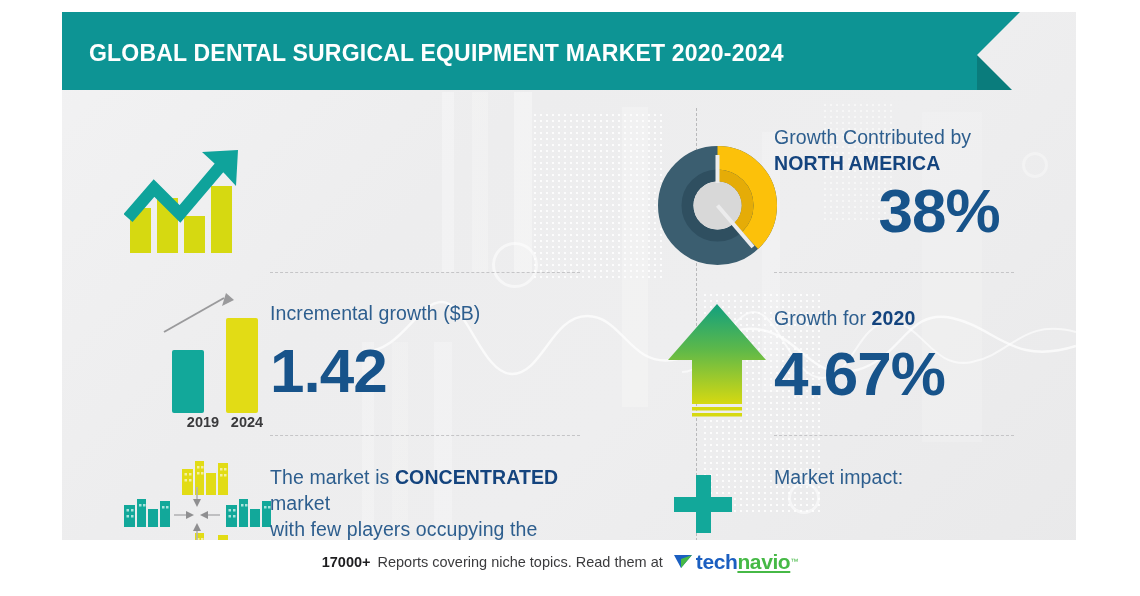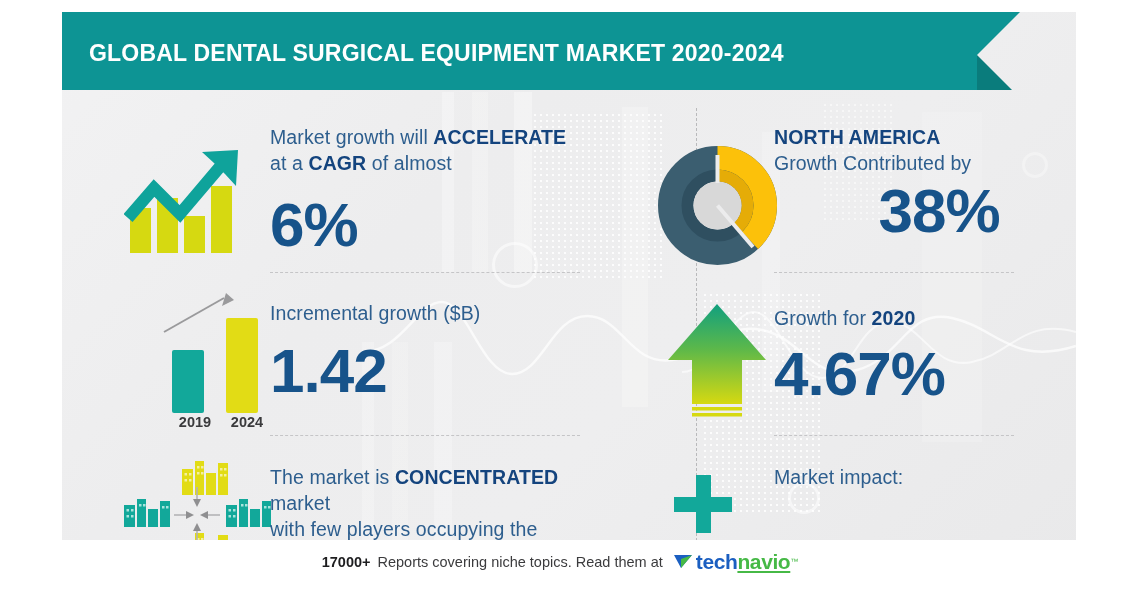--- a/index.html
+++ b/index.html
@@ -172,39 +172,30 @@
     <div class="icon-box" style="left:62px;top:124px;width:130px;height:125px;">
       <svg viewBox="0 0 130 125" width="130" height="125">
         <rect x="6" y="72" width="21" height="45" fill="#d6d911"></rect>
         <rect x="33" y="62" width="21" height="55" fill="#d6d911"></rect>
         <rect x="60" y="80" width="21" height="37" fill="#d6d911"></rect>
         <rect x="87" y="50" width="21" height="67" fill="#d6d911"></rect>
         <path d="M4 82 L30 52 L56 78 L100 26" stroke="#0fa39b" stroke-width="12" fill="none" stroke-linejoin="miter" stroke-linecap="butt"></path>
         <path d="M78 16 L114 14 L112 50 L101 38 L90 27 Z" fill="#0fa39b"></path>
       </svg>
     </div>
-    <div class="text-box" style="left:208px;top:112px;width:400px;">
-      <div class="lead">
-        <span>Market growth will </span><b>ACCELERATE</b>
-      </div>
-      <div class="lead">
-        <span>at a </span><b>CAGR</b><span> of almost</span>
-      </div>
-      <div class="bignum" style="font-size:62px;line-height:70px;margin-top:14px;">6%</div>
-    </div>
 
     <div class="icon-box" style="left:54px;top:278px;width:150px;height:140px;">
       <svg viewBox="0 0 150 140" width="150" height="140">
         <line x1="48" y1="42" x2="108" y2="8" stroke="#9a9a9c" stroke-width="2"></line>
         <path d="M110 3 L118 10 L106 16 Z" fill="#9a9a9c"></path>
         <rect x="56" y="60" width="32" height="63" rx="2" fill="#12a89a"></rect>
         <rect x="110" y="28" width="32" height="95" rx="2" fill="#e2dc15"></rect>
       </svg>
     </div>
-    <div class="text-box" style="left:112px;top:402px;width:42px;text-align:center;font-size:14.5px;color:#3a3a3c;font-weight:600;">2019</div>
+    <div class="text-box" style="left:120px;top:402px;width:42px;text-align:center;font-size:14.5px;color:#3a3a3c;font-weight:600;">2019</div>
     <div class="text-box" style="left:164px;top:402px;width:42px;text-align:center;font-size:14.5px;color:#3a3a3c;font-weight:600;">2024</div>
 
     <div class="text-box" style="left:208px;top:288px;width:400px;">
       <div class="lead">Incremental growth ($B)</div>
       <div class="bignum" style="font-size:62px;line-height:70px;margin-top:10px;">1.42</div>
     </div>
 
     <div class="icon-box" style="left:60px;top:445px;width:150px;height:115px;">
       <svg viewBox="0 0 150 115" width="150" height="115">
 
@@ -309,22 +300,22 @@
         <circle cx="62.5" cy="62.5" r="30" fill="none" stroke="#2f4f60" stroke-width="12"></circle>
         <circle cx="62.5" cy="62.5" r="30" fill="none" stroke="#e5ac07" stroke-width="12" stroke-dasharray="71.6 116.9" transform="rotate(-90 62.5 62.5)"></circle>
 
         <circle cx="62.5" cy="62.5" r="24" fill="#d8d8d8"></circle>
 
         <line x1="62.5" y1="12" x2="62.5" y2="40" stroke="#ececed" stroke-width="4"></line>
         <line x1="62.5" y1="62.5" x2="98" y2="104" stroke="#ececed" stroke-width="4"></line>
       </svg>
     </div>
     <div class="text-box" style="left:712px;top:112px;width:330px;">
+      <div class="lead">Growth Contributed by</div>
       <div class="lead"><b>NORTH AMERICA</b></div>
-      <div class="lead">Growth Contributed by</div>
       <div class="bignum" style="font-size:62px;line-height:70px;text-align:center;">38%</div>
     </div>
 
     <div class="icon-box" style="left:598px;top:288px;width:115px;height:125px;">
       <svg viewBox="0 0 115 125" width="115" height="125">
         <defs>
           <linearGradient id="arrowGrad" x1="0" y1="0" x2="0" y2="1">
             <stop offset="0%" stop-color="#11a07f"></stop>
             <stop offset="45%" stop-color="#5cb84a"></stop>
             <stop offset="100%" stop-color="#d6d911"></stop>

